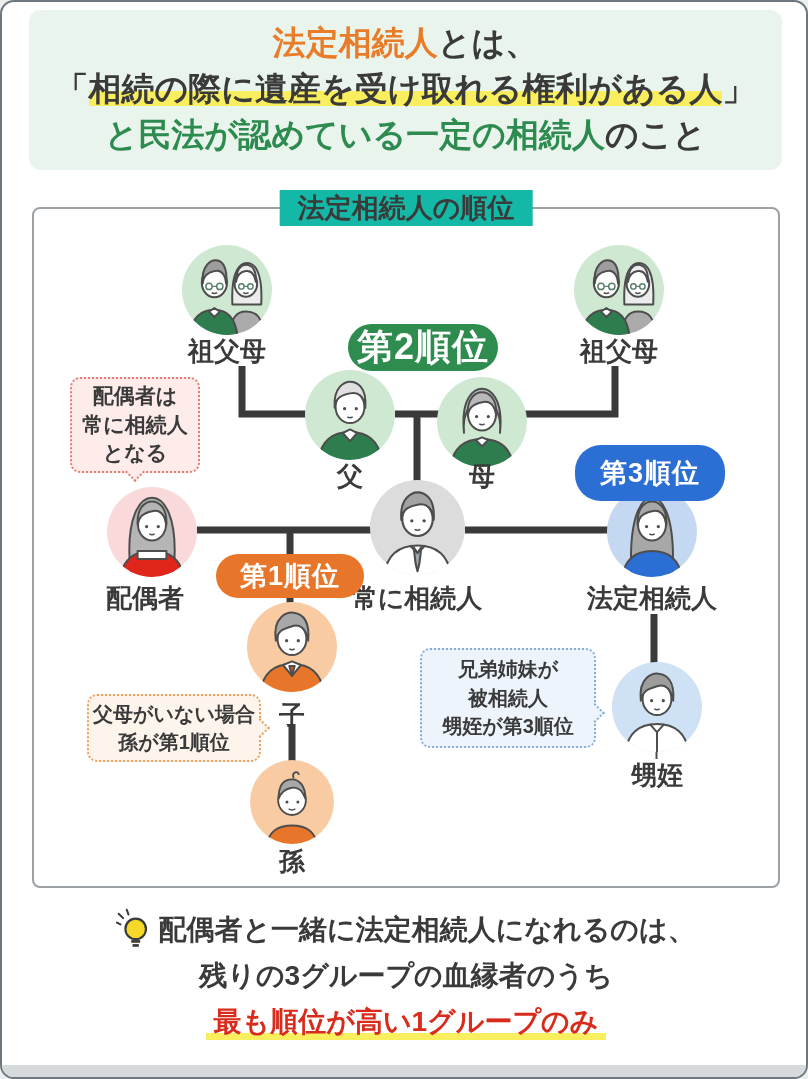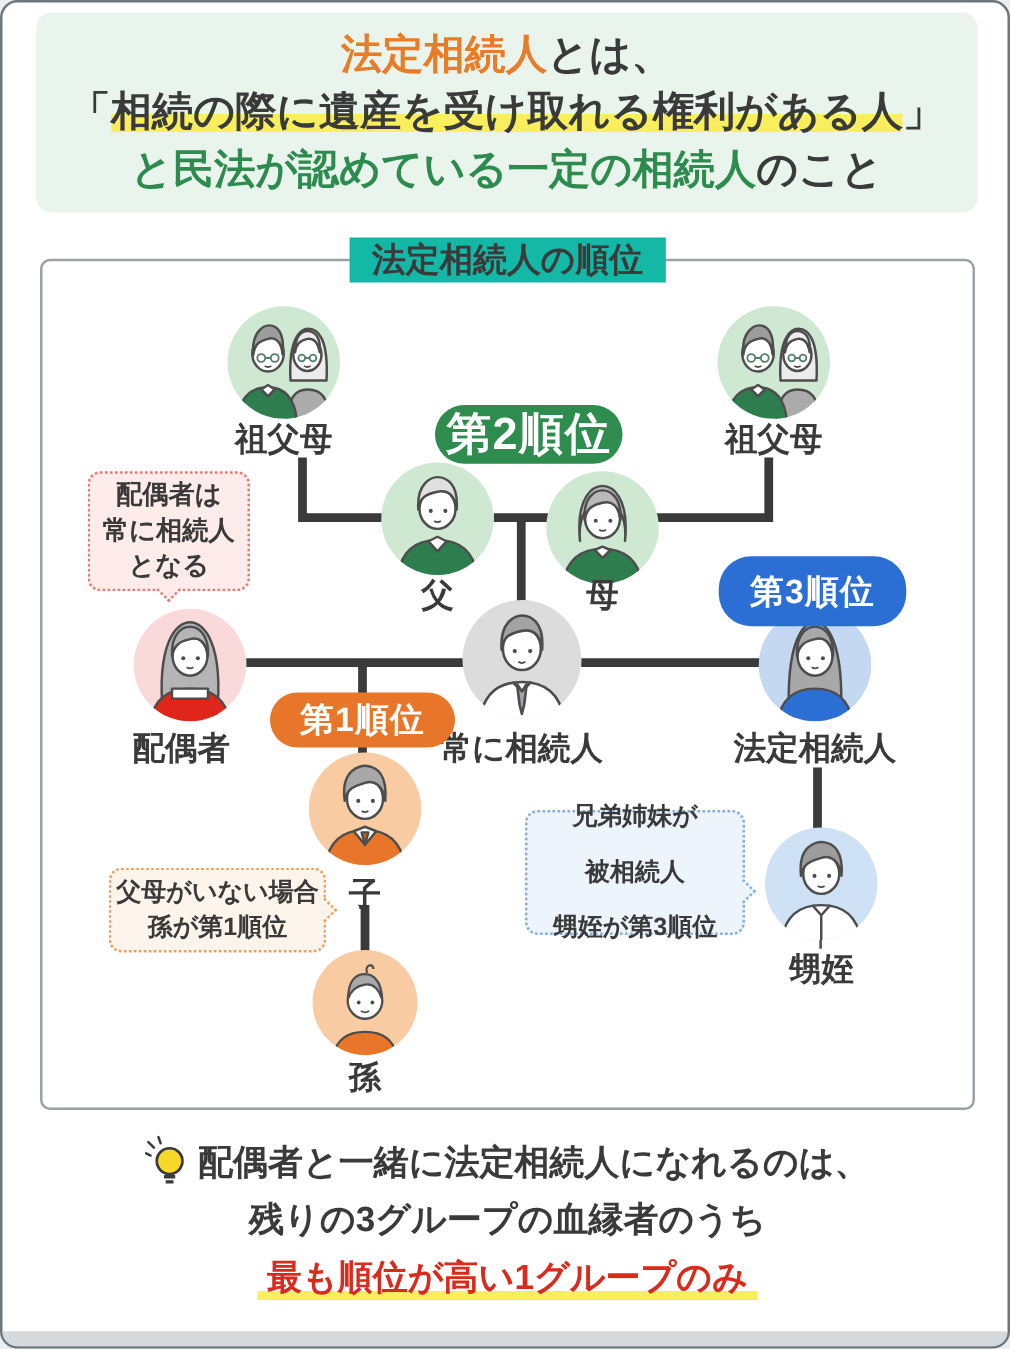--- a/index.html
+++ b/index.html
@@ -55,21 +55,21 @@
   .bubble-green { left:322px; top:234px; width:200px; height:74px; font-size:20px; line-height:1.42;
     background:var(--bubbleGreenBg); border-color:var(--bubbleGreenBorder); }
   .bubble-green .tail { background:var(--bubbleGreenBg); border-color:var(--bubbleGreenBorder); }
   .bubble-pink { left:68px; top:375px; width:130px; height:96px; font-size:21px; line-height:1.38;
     background:var(--bubblePinkBg); border-color:var(--bubblePinkBorder); }
   .bubble-pink .tail { background:var(--bubblePinkBg); border-color:var(--bubblePinkBorder); }
   .bubble-orange { left:85px; top:692px; width:174px; height:68px; font-size:20px; line-height:1.42;
     background:var(--bubbleOrangeBg); border-color:var(--bubbleOrangeBorder); }
   .bubble-orange .tail { background:var(--bubbleOrangeBg); border-color:var(--bubbleOrangeBorder); top:calc(50% - 7px); }
   .bubble-blue { left:418px; top:646px; width:176px; height:100px; font-size:20px; line-height:1.42;
-    background:var(--bubbleBlueBg); border-color:var(--bubbleBlueBorder);gap:16px; }
+    background:var(--bubbleBlueBg); border-color:var(--bubbleBlueBorder); }
   .bubble-blue .tail { background:var(--bubbleBlueBg); border-color:var(--bubbleBlueBorder); top:56px; }
   
   .footer { position:absolute; left:0; top:905px; width:808px; text-align:center; z-index:2; }
   .f-line { font-size:28px; font-weight:800; color:var(--textDark); line-height:46px; white-space:nowrap; }
   .bulb { vertical-align:-9px; margin-right:8px; }
   .red-hl {
     color:var(--accentRed); padding:0 8px 4px;
     background:linear-gradient(transparent 76%, var(--highlightYellow) 76%, var(--highlightYellow) 98%, transparent 98%);
   }
   .bottom-strip { position:absolute; left:0; right:0; bottom:0; height:12px; background:#d7dadc; z-index:5; }

